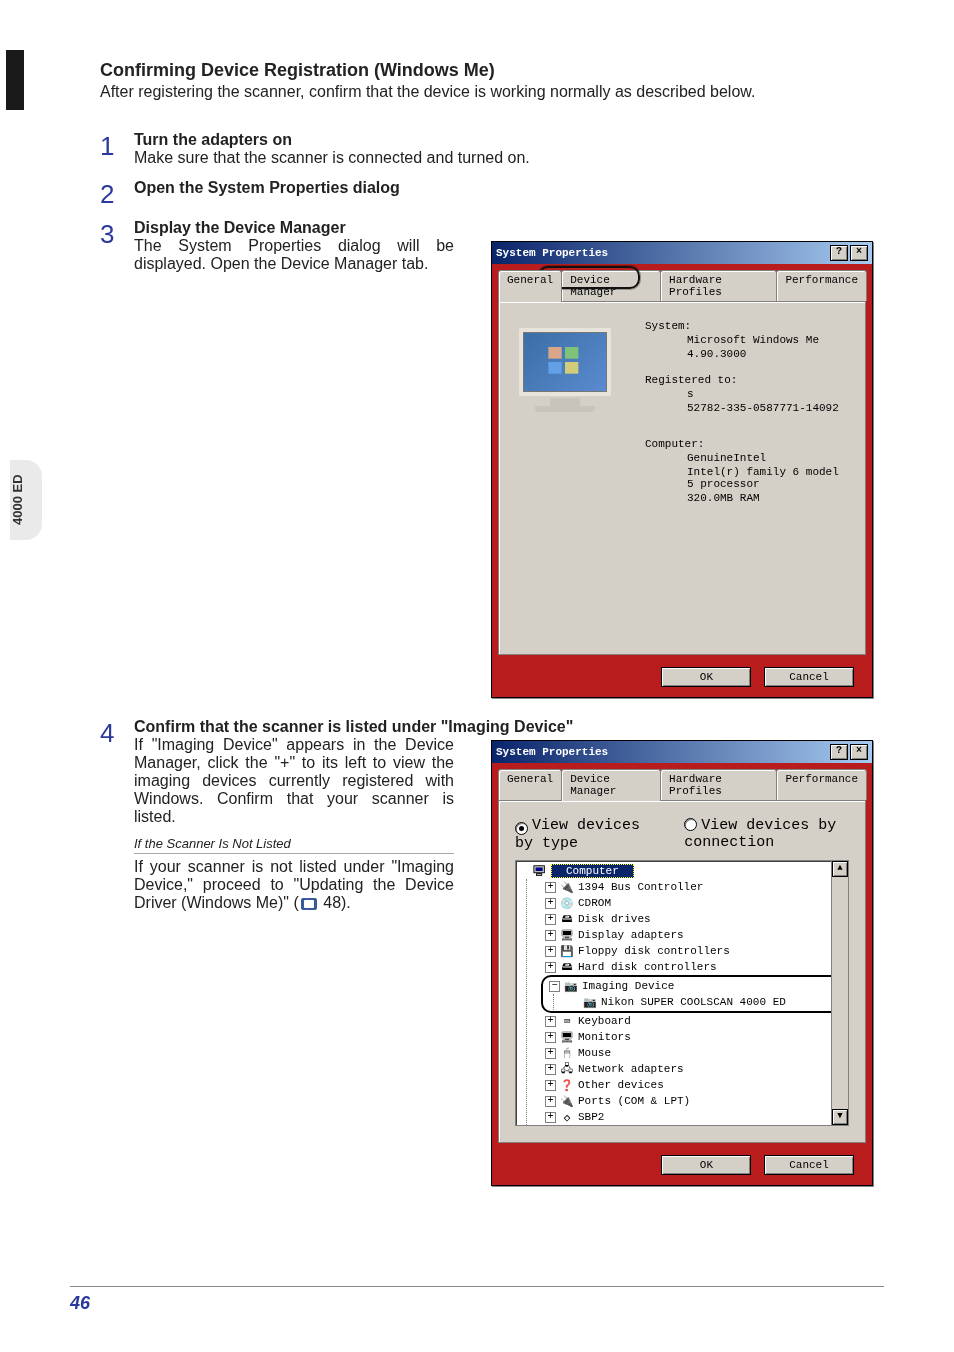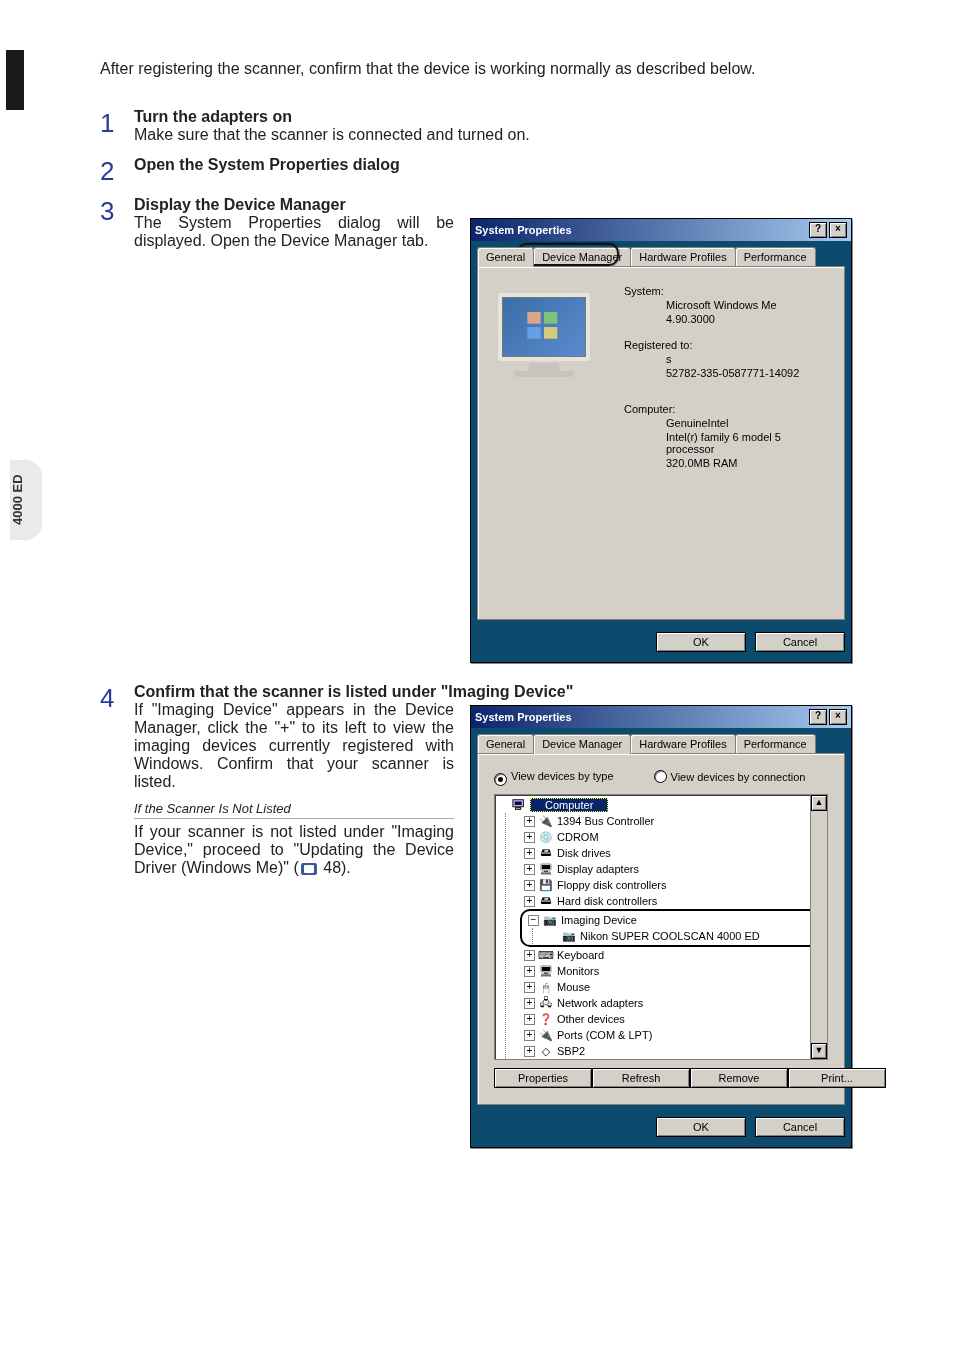--- a/index.html
+++ b/index.html
@@ -112,27 +112,28 @@
   }
   .page-num {
     font-style: italic;
     font-weight: bold;
     font-size: 18px;
     color: #2a3a9c;
   }
 
   
   .win-dialog {
-    background: #0c4a6e;
+    background: #b91c1c;
     border: 1px solid #000;
-    font-family: Liberation Sans, sans-serif;
+    font-family: Liberation Mono, monospace;
     font-size: 11px;
     color: #000;
     margin-top: 4px;
     box-shadow: 1px 1px 0 #888;
+    margin-left: 21px;
   }
   .titlebar {
     background: linear-gradient(to right,#0a246a,#a6caf0);
     color: #fff;
     padding: 3px 4px;
     display: flex;
     align-items: center;
     font-weight: bold;
     font-size: 11px;
   }
@@ -193,21 +194,21 @@
     text-align:center;
     padding: 3px 10px;
     background:#d4d0c8;
     border:1px solid #000;
     box-shadow: inset 1px 1px 0 #fff, inset -1px -1px 0 #808080;
     font-size: 11px;
     margin-left: 6px;
   }
   .dlg-buttons {
     text-align: right;
-    padding: 6px 6px 10px 10px;
+    padding: 6px 18px 10px 10px;
   }
   .info-row { margin: 2px 0 2px 0; }
   .info-label { }
   .info-indent { margin-left: 16px; padding-left: 26px; }
   .monitor {
     width: 100px;
     height: 90px;
     position: relative;
     margin: 10px 20px 0 0;
     float:left;
@@ -284,21 +285,21 @@
     border: 2px solid #000;
     border-radius: 10px;
   }
   .radio {
     width:11px;height:11px;border-radius:50%;border:1px solid #000;
     display:inline-flex;align-items:center;justify-content:center;
     background:#fff;margin-right:4px;vertical-align:-2px;
     box-shadow: inset 1px 1px 0 #808080;
   }
   .radio.checked::after{content:"";width:5px;height:5px;border-radius:50%;background:#000;}
-  .view-modes{margin-bottom:8px;font-size:11px;display:flex;gap:40px;}
+  .view-modes{margin-bottom:8px;font-size:15px;display:flex;gap:40px;}
   .btn-row4 {display:flex;justify-content:space-between;margin-top:8px;}
   .btn-row4 .btn{min-width:76px;margin:0}
 
   .open-book-icon {
     display:inline-block;width:16px;height:12px;
     background:#3b5998;border-radius:2px;position:relative;
     vertical-align:-2px;margin:0 2px;
   }
   .open-book-icon::after{
     content:"";position:absolute;left:3px;top:2px;width:10px;height:8px;
@@ -309,20 +310,21 @@
 </head>
 <body>
 
 <div class="side-tab">
   <div class="side-block"></div>
   <div class="side-label">4000 ED</div>
 </div>
 
 <div class="page">
 
+  <div class="heading">Confirming Device Registration (Windows Me)</div>
   <div class="subtext">After registering the scanner, confirm that the device is working normally as described below.</div>
 
   <div class="step">
     <div class="step-num">1</div>
     <div class="step-body">
       <span class="step-title">Turn the adapters on</span>
       <div class="step-desc">Make sure that the scanner is connected and turned on.</div>
     </div>
   </div>
 
@@ -524,31 +526,28 @@
                       <span class="icon">◇</span>
                       <span>SBP2</span>
                     </div>
                 </div>
                 <div class="scroll">
                   <div class="up">▲</div>
                   <div class="down">▼</div>
                 </div>
               </div>
 
-              <div class="btn-row4">
-                <span class="btn">Properties</span>
-                <span class="btn">Refresh</span>
-                <span class="btn">Remove</span>
-                <span class="btn">Print...</span>
-              </div>
             </div>
             <div class="dlg-buttons">
               <span class="btn">OK</span>
               <span class="btn">Cancel</span>
             </div>
           </div>
         </div>
       </div>
     </div>
   </div>
 
+  <div class="page-footer">
+    <span class="page-num">46</span>
+  </div>
 
 </div>
 
 </body></html>

